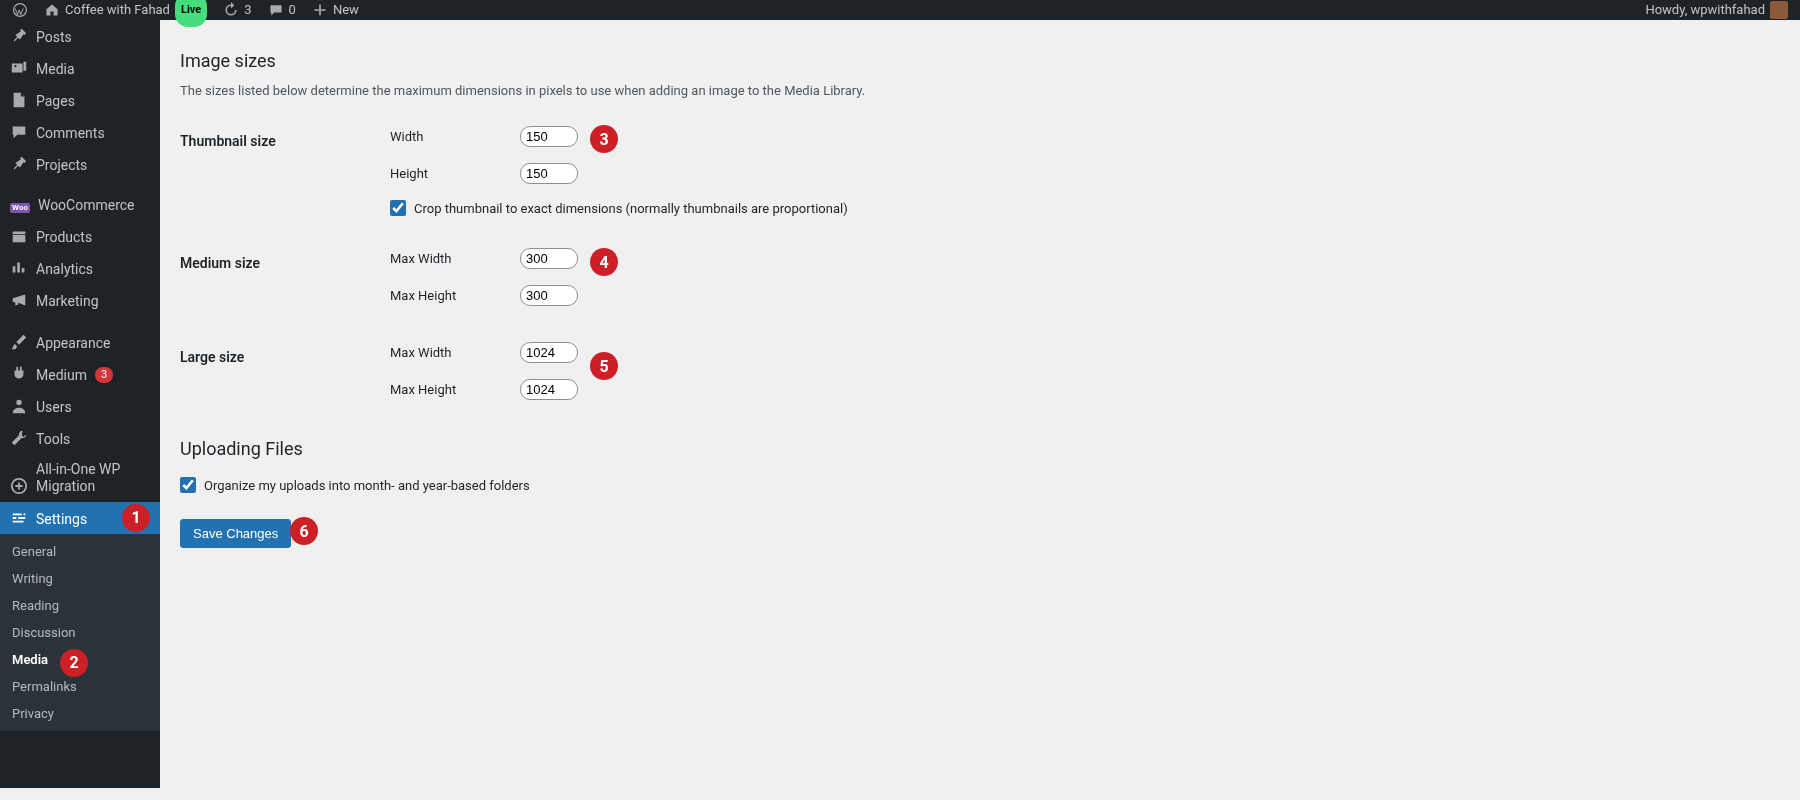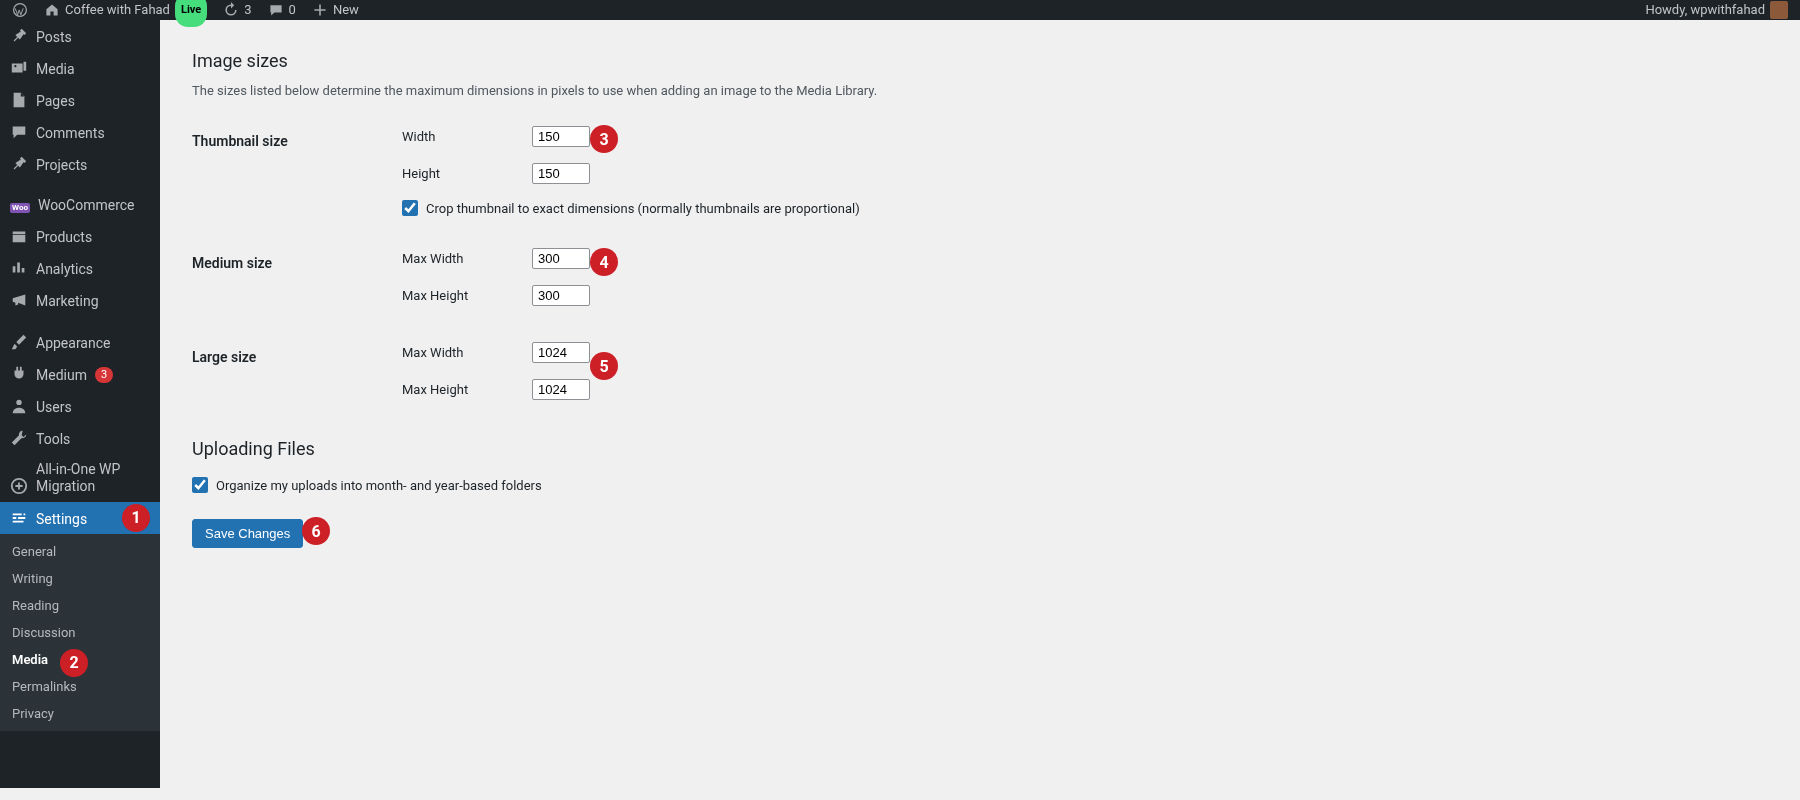--- a/index.html
+++ b/index.html
@@ -59,32 +59,32 @@
 .submenu-item.current { color:#fff; font-weight:600; }
 .menu-icon { width:18px; height:18px; fill:#a7aaad; flex:0 0 18px; }
 .menu-item.current .menu-icon { fill:#fff; }
 .update-count { background:#d63638; color:#fff; border-radius:9px; font-size:11px; padding:0 6px; line-height:16px; }
 .woo-badge {
   background:#7f54b3; color:#fff; font-size:8px; font-weight:700; border-radius:2px;
   padding:1px 2px; line-height:1;
 }
 
 
-.content { flex:1; padding:20px 20px 40px 32px; position:relative; }
+.content { flex:1; padding:20px 20px 40px 20px; position:relative; }
 h2.sec { font-size:18px; font-weight:400; margin:10px 0 12px; color:#1d2327; }
 .desc { color:#50575e; font-size:13px; margin-bottom:20px; }
 .form-table { width:100%; border-collapse: collapse; }
 .form-table th {
   text-align:left; font-weight:600; padding:15px 10px 15px 0; width:200px; vertical-align:top; font-size:14px;
 }
 .form-table td { padding:8px 10px; vertical-align:middle; font-size:13px; }
 .form-table td.label-cell { width:130px; color:#1d2327; }
 .num-input {
   width:58px; padding:2px 5px; font-size:13px;
-  border:1px solid #8c8f94; border-radius:2px; background:#fff;
+  border:1px solid #8c8f94; border-radius:10px; background:#fff;
 }
 .checkbox-row { display:flex; align-items:center; gap:8px; }
 input[type=checkbox] {
   width:16px; height:16px; accent-color:#2271b1;
 }
 .submit-btn {
   background:#2271b1; color:#fff; border:1px solid #2271b1; border-radius:3px;
   padding:6px 12px; font-size:13px; cursor:pointer;
 }
 

